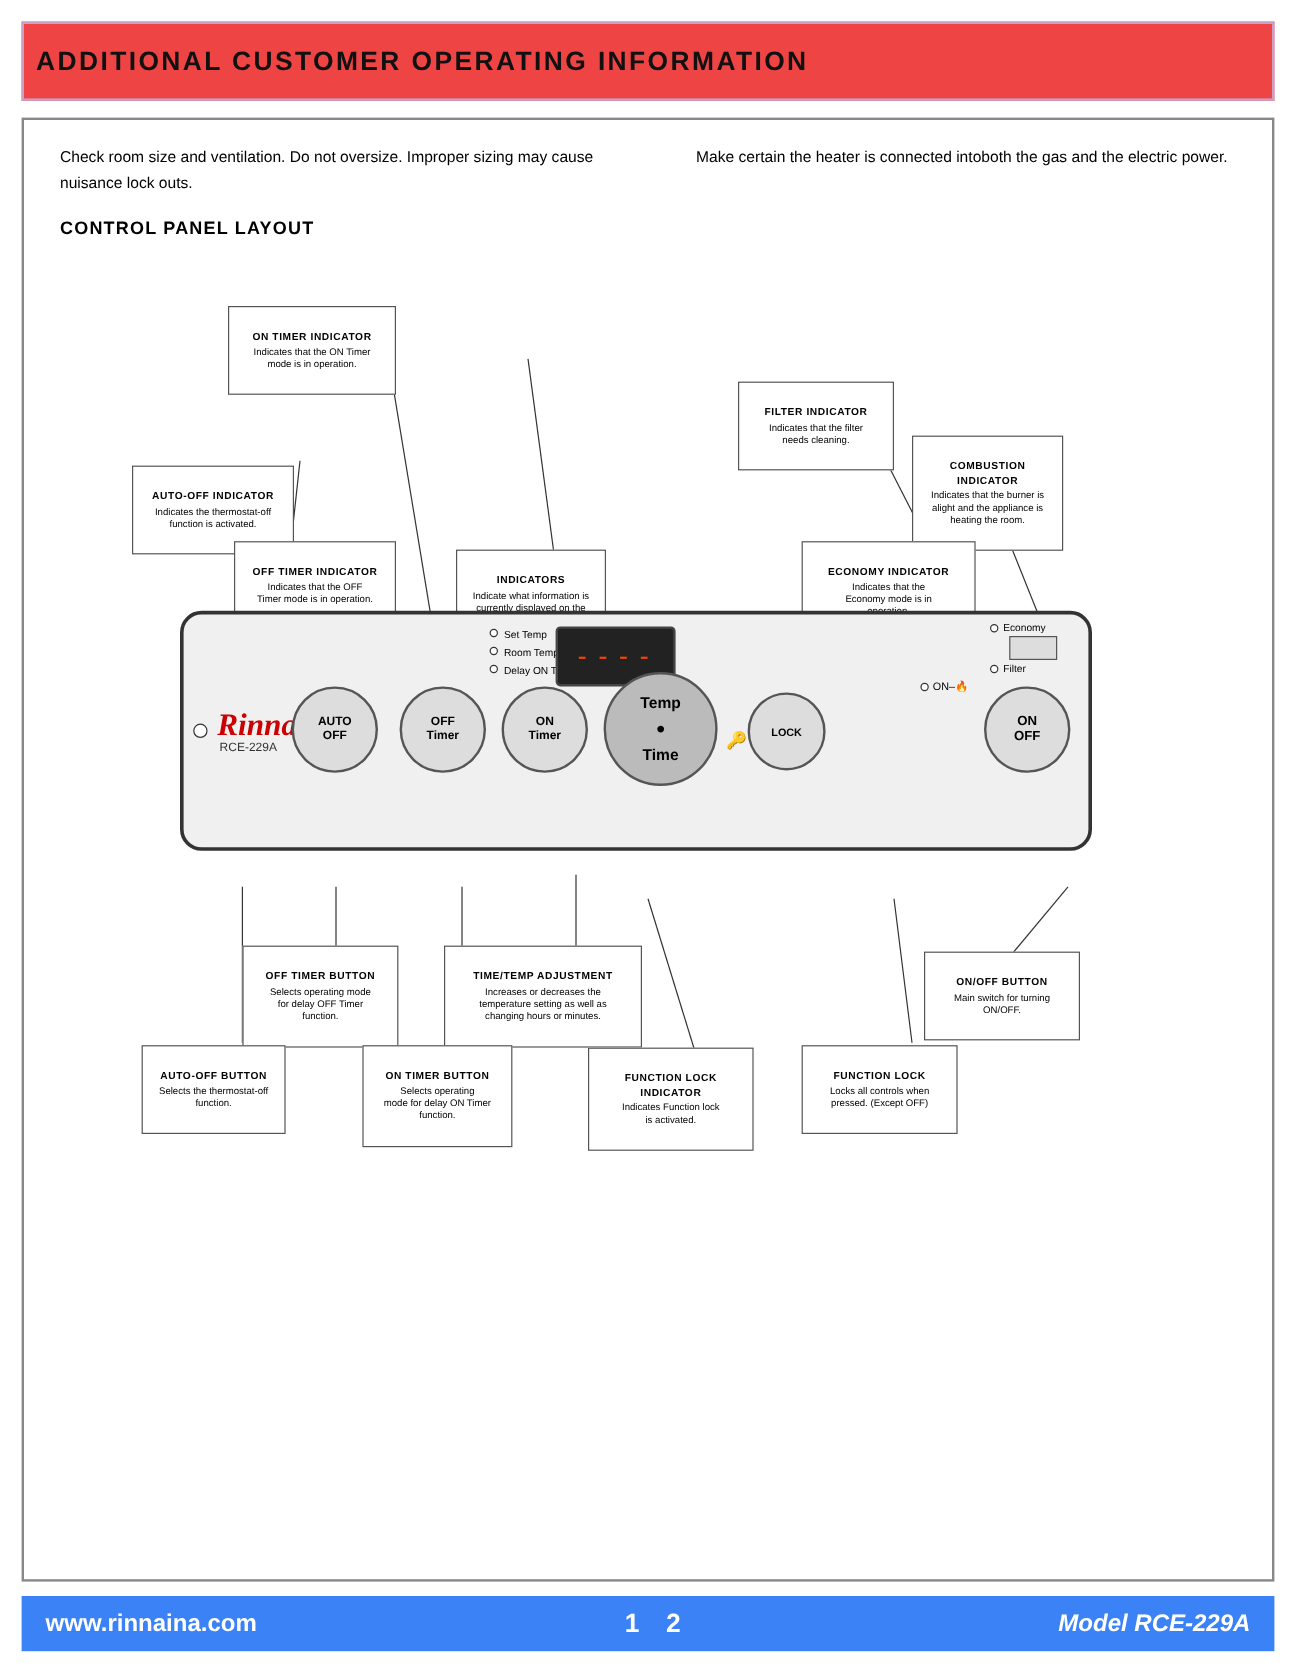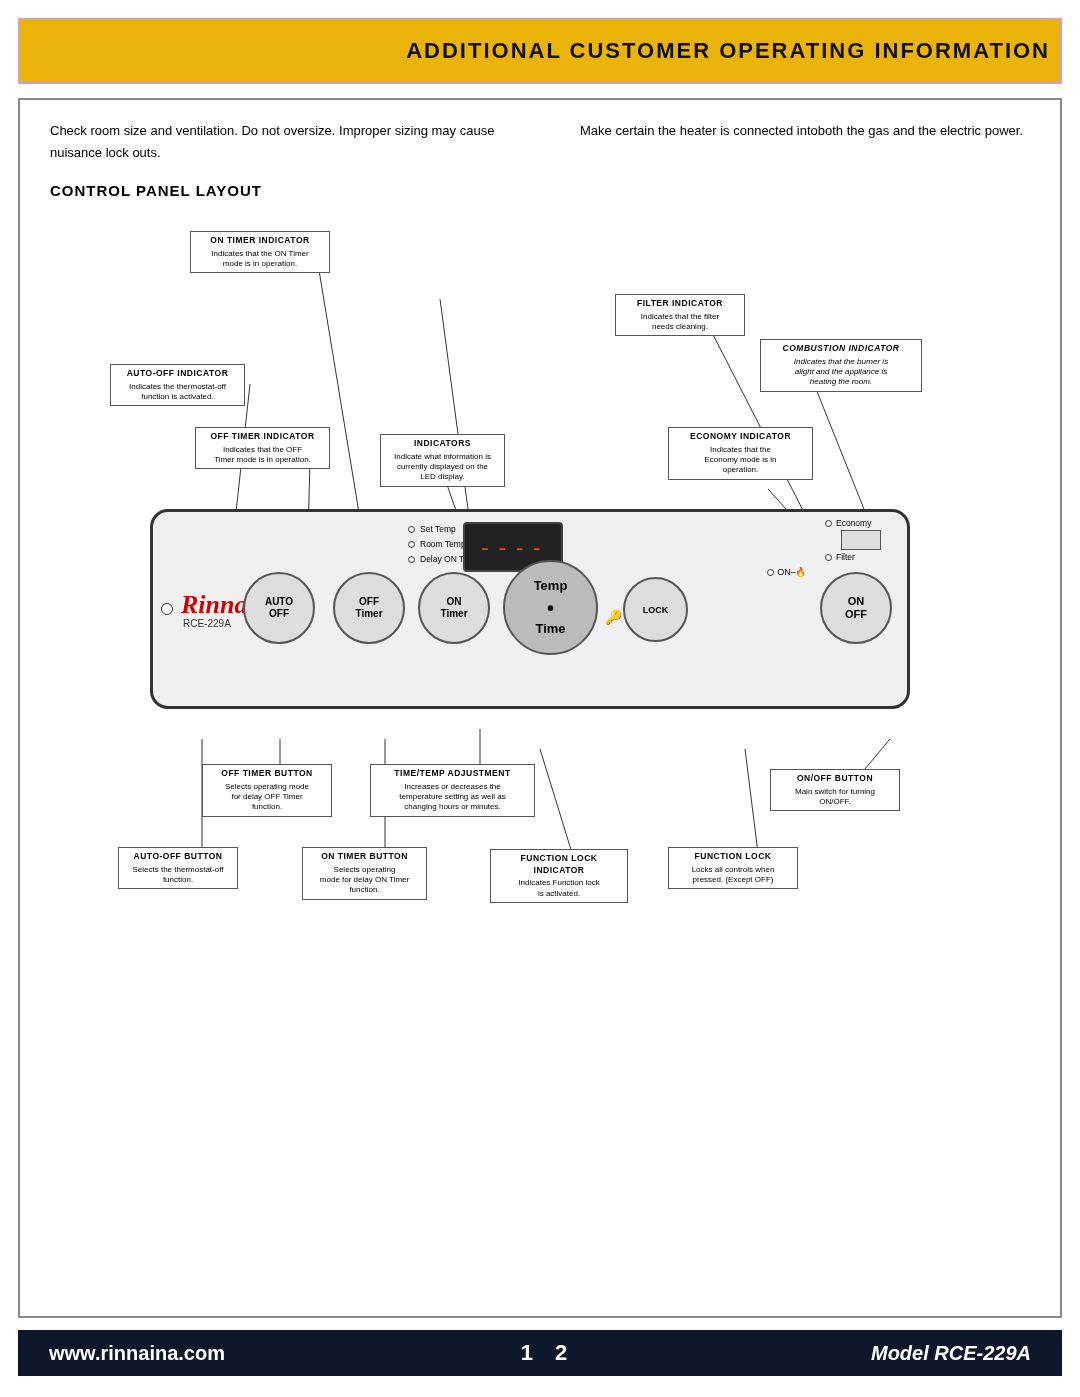--- a/index.html
+++ b/index.html
@@ -8,23 +8,23 @@
       min-height: 1397px;
       background: #ffffff;
       font-family: Arial, sans-serif;
       position: relative;
     }
 
     
     .header-box {
       margin: 18px 18px 0 18px;
       border: 2px solid #c8a0c8;
-      background: #eab308;
+      background: #ef4444;
       padding: 18px 10px;
-      text-align: right;
+      text-align: left;
     }
     .header-title {
       font-size: 22px;
       font-weight: bold;
       letter-spacing: 2px;
       color: #111;
     }
 
     
     .main-box {
@@ -71,24 +71,25 @@
       width: 100%;
       height: 780px;
       margin-top: 10px;
     }
 
     
     .label-box {
       position: absolute;
       border: 1px solid #555;
       background: #fff;
-      padding: 3px 5px;
+      padding: 19px 5px;
       font-size: 9px;
       text-align: center;
       line-height: 1.35;
+      margin-top: 24px;
     }
     .label-box .label-title {
       font-weight: bold;
       font-size: 8.5px;
       letter-spacing: 0.5px;
       display: block;
       margin-bottom: 2px;
     }
     .label-box .label-desc {
       font-size: 8px;
@@ -159,21 +160,21 @@
     .small-indicators {
       position: absolute;
       left: 250px;
       top: 18px;
       display: flex;
       flex-direction: column;
       gap: 5px;
     }
     .small-dot-row {
       display: flex;
-      align-items: center;
+      align-items: flex-start;
       gap: 5px;
       font-size: 8.5px;
     }
     .small-dot {
       width: 7px;
       height: 7px;
       border-radius: 50%;
       border: 1px solid #333;
       background: #fff;
     }
@@ -257,22 +258,22 @@
       height: 100%;
       pointer-events: none;
     }
 
     
     .footer {
       margin: 12px 18px 0 18px;
       display: flex;
       justify-content: space-between;
       align-items: center;
-      background: #0f172a;
-      padding: 10px 31px;
+      background: #3b82f6;
+      padding: 10px 20px;
     }
     .footer-left {
       color: #fff;
       font-size: 20px;
       font-weight: bold;
     }
     .footer-center {
       color: #fff;
       font-size: 22px;
       font-weight: bold;
@@ -419,21 +420,21 @@
       <span class="label-title">ON TIMER INDICATOR</span>
       <span class="label-desc">Indicates that the ON Timer<br>mode is in  operation.</span>
     </div>
 
 
     <div class="label-box" style="left:565px; top:85px; width:130px;text-align:center;">
       <span class="label-title">FILTER INDICATOR</span>
       <span class="label-desc">Indicates that the filter<br>needs cleaning.</span>
     </div>
 
-    <div class="label-box" style="left:710px; top:130px; width:162px;font-style:italic;">
+    <div class="label-box" style="left:710px; top:130px; width:126px;">
       <span class="label-title">COMBUSTION INDICATOR</span>
       <span class="label-desc">Indicates that the burner is<br>alight and the appliance is<br>heating the room.</span>
     </div>
 
     <div class="label-box" style="left:60px; top:155px; width:135px;">
       <span class="label-title">AUTO-OFF INDICATOR</span>
       <span class="label-desc">Indicates the thermostat-off<br>function is activated.</span>
     </div>
 
     <div class="label-box" style="left:145px; top:218px; width:135px;">

